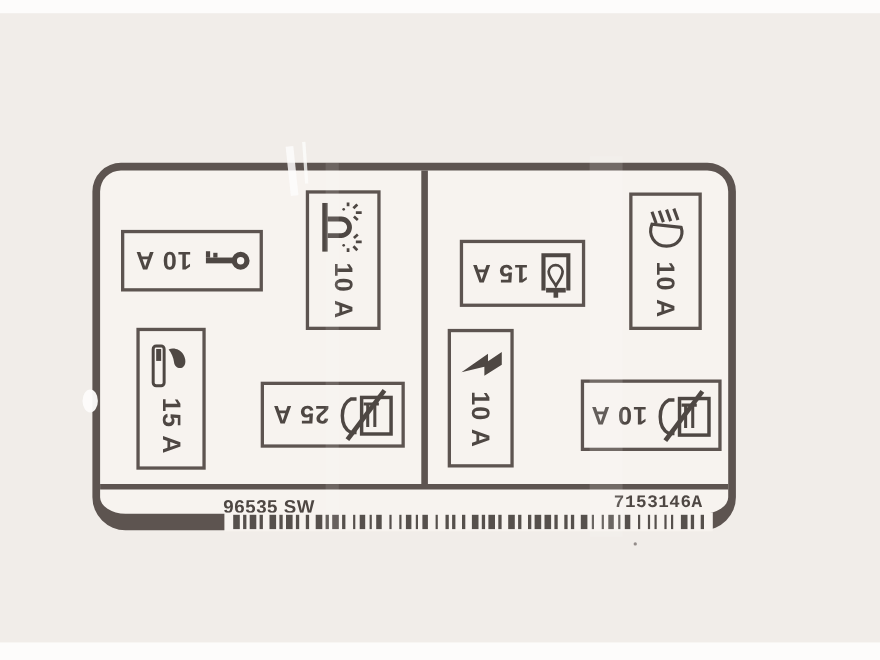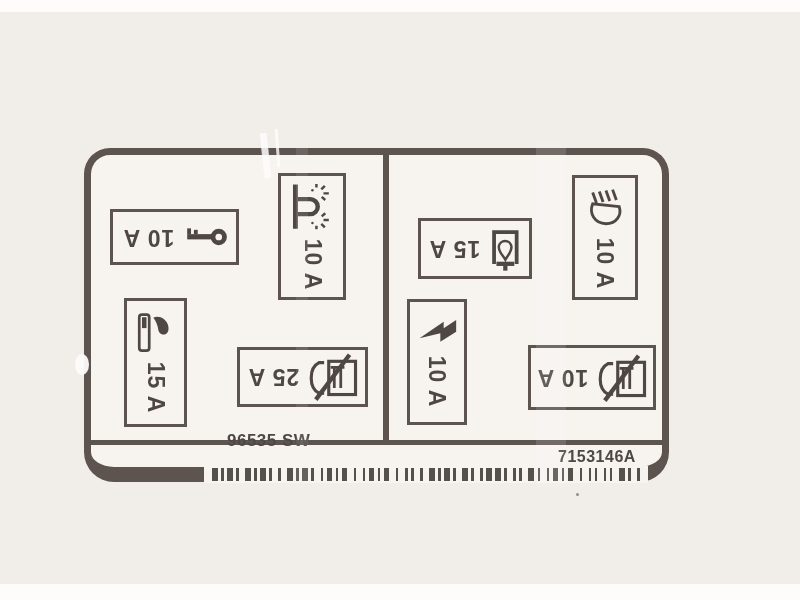--- a/index.html
+++ b/index.html
@@ -51,22 +51,22 @@
   #f-bulb {left:327px; top:63px;  width:114px; height:61px;}
   #f-head {left:481px; top:20px;  width:66px;  height:125px;}
   #f-bolt {left:316px; top:144px; width:60px;  height:126px;}
   #f-10x  {left:437px; top:190px; width:128px; height:65px;}
 
   
   .code{
     position:absolute;font-weight:700;font-size:17px;letter-spacing:.5px;
     color:var(--ink-secondary,#4e4743);
   }
-  #code-left{left:112px;top:276px;margin-left:24px;}
-  #code-right{left:467px;top:293px;font-size:16px;}
+  #code-left{left:112px;top:296px;}
+  #code-right{left:467px;top:293px;font-size:16px;font-family:Liberation Mono, monospace;}
   #barcode{
     position:absolute;left:113px;top:311px;width:444px;height:17px;
     background:var(--label-bg,#f7f3ef);
   }
   #barcode .bars{position:absolute;left:8px;top:2px;right:8px;bottom:2px;}
   #barcode .bars span{
     position:absolute;top:0;bottom:0;background:var(--barcode,#56504c);
   }
 
   

